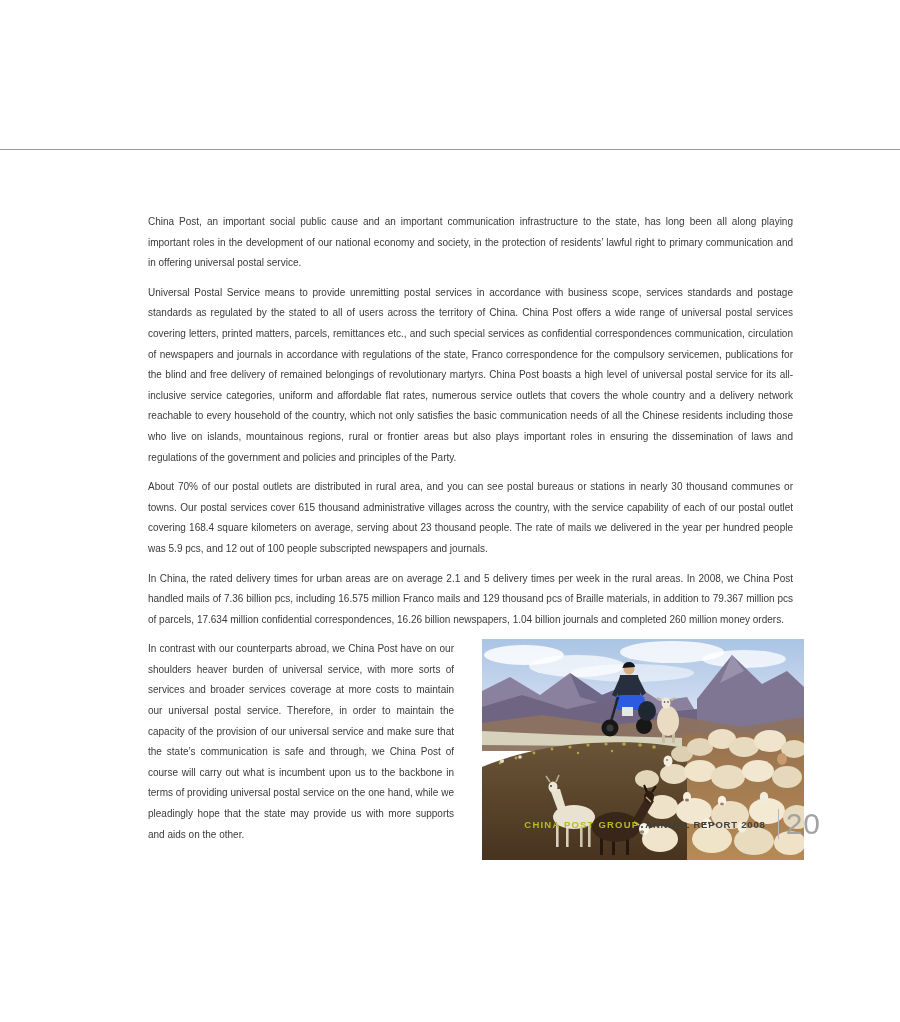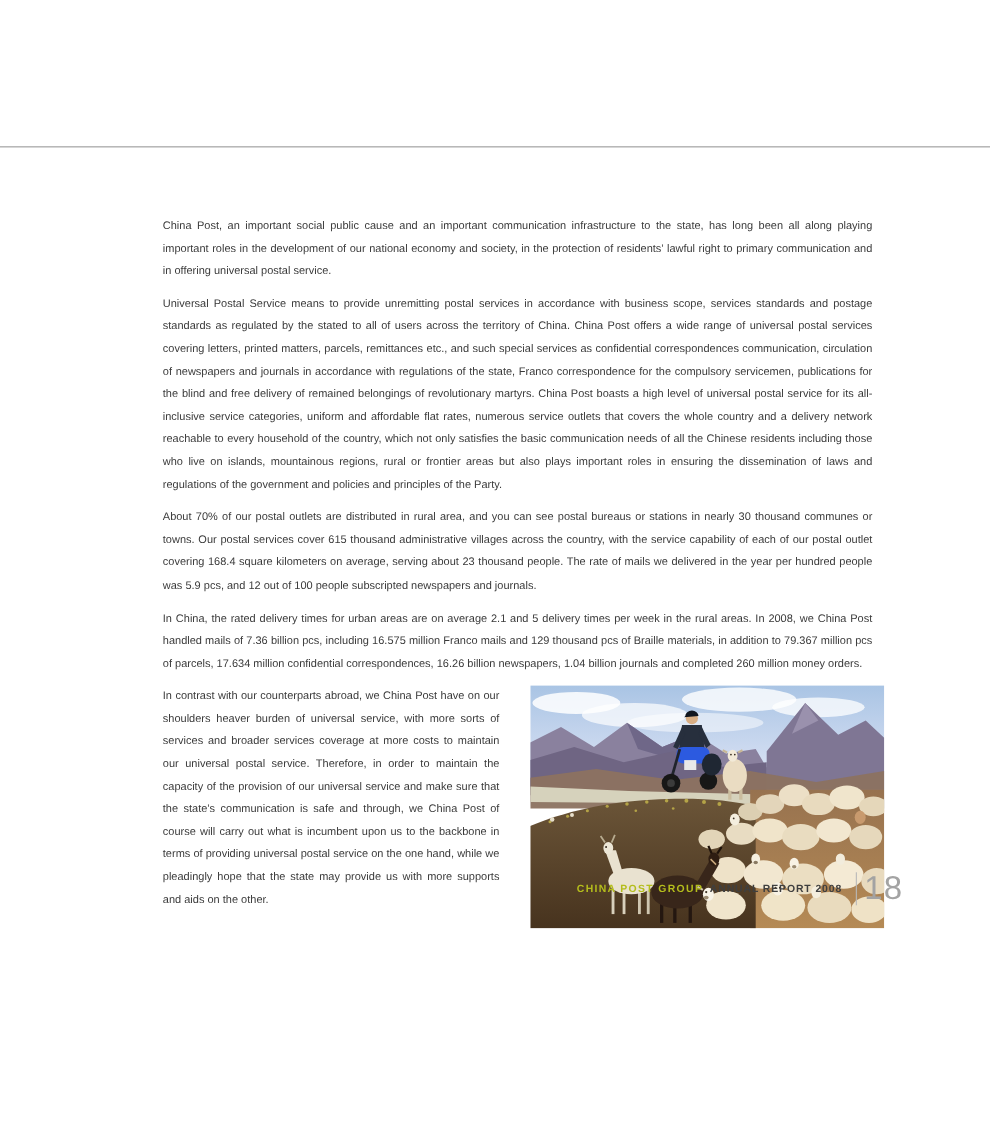--- a/index.html
+++ b/index.html
@@ -1,20 +1,20 @@
 <!DOCTYPE html>
 <html><head>
 <meta charset="utf-8">
 <style>
   html,body{margin:0;padding:0;background:#ffffff;}
   .page{
     position:relative;
     width:900px;height:864px;
     background:#ffffff;
-    margin:0 auto;
+    margin:16px auto;
     font-family:"Liberation Sans","DejaVu Sans",sans-serif;
     overflow:hidden;
   }
   .top-rule{
     position:absolute;left:0;top:133px;width:900px;height:1px;
     background:#9a9a9a;
   }
   .content{
     position:absolute;left:148px;top:196px;width:645px;
     color:#3a3a3a;
@@ -222,16 +222,16 @@
           </g>
         </svg>
       </div>
     </div>
   </div>
 
   <div class="footer">
     <span class="brand">CHINA POST GROUP</span>
     <span class="report">ANNUAL REPORT 2008</span>
     <span class="sep"></span>
-    <span class="pagenum">18</span>
+    <span class="pagenum">20</span>
   </div>
 
 </div>
 
 </body></html>

